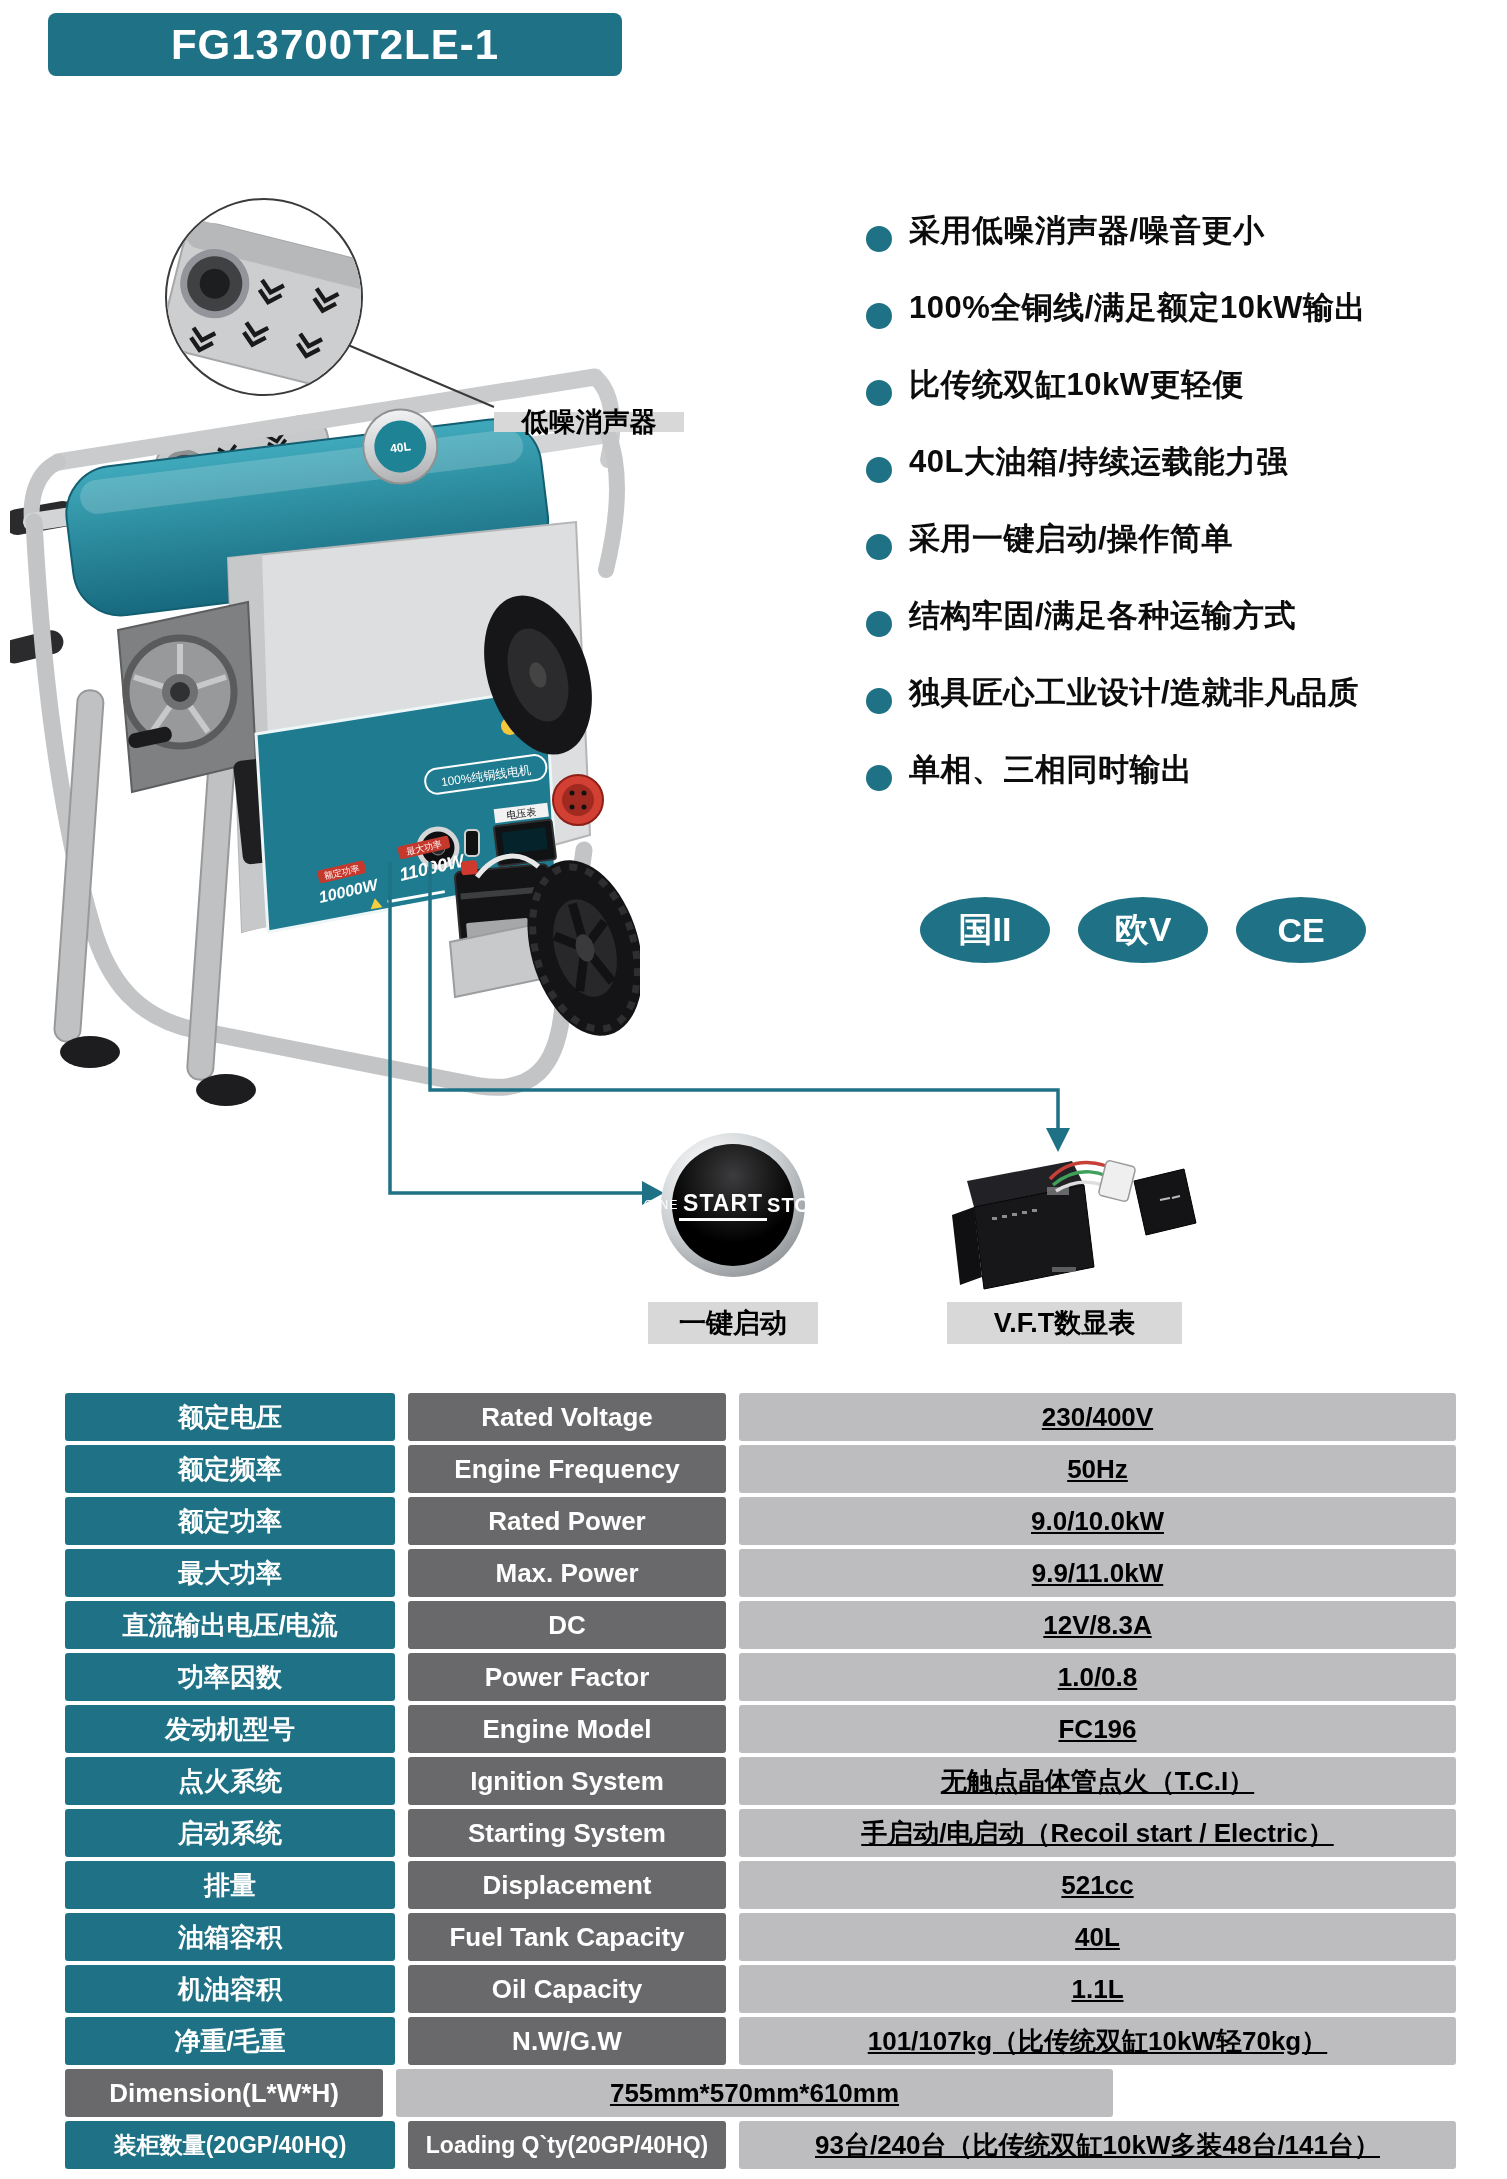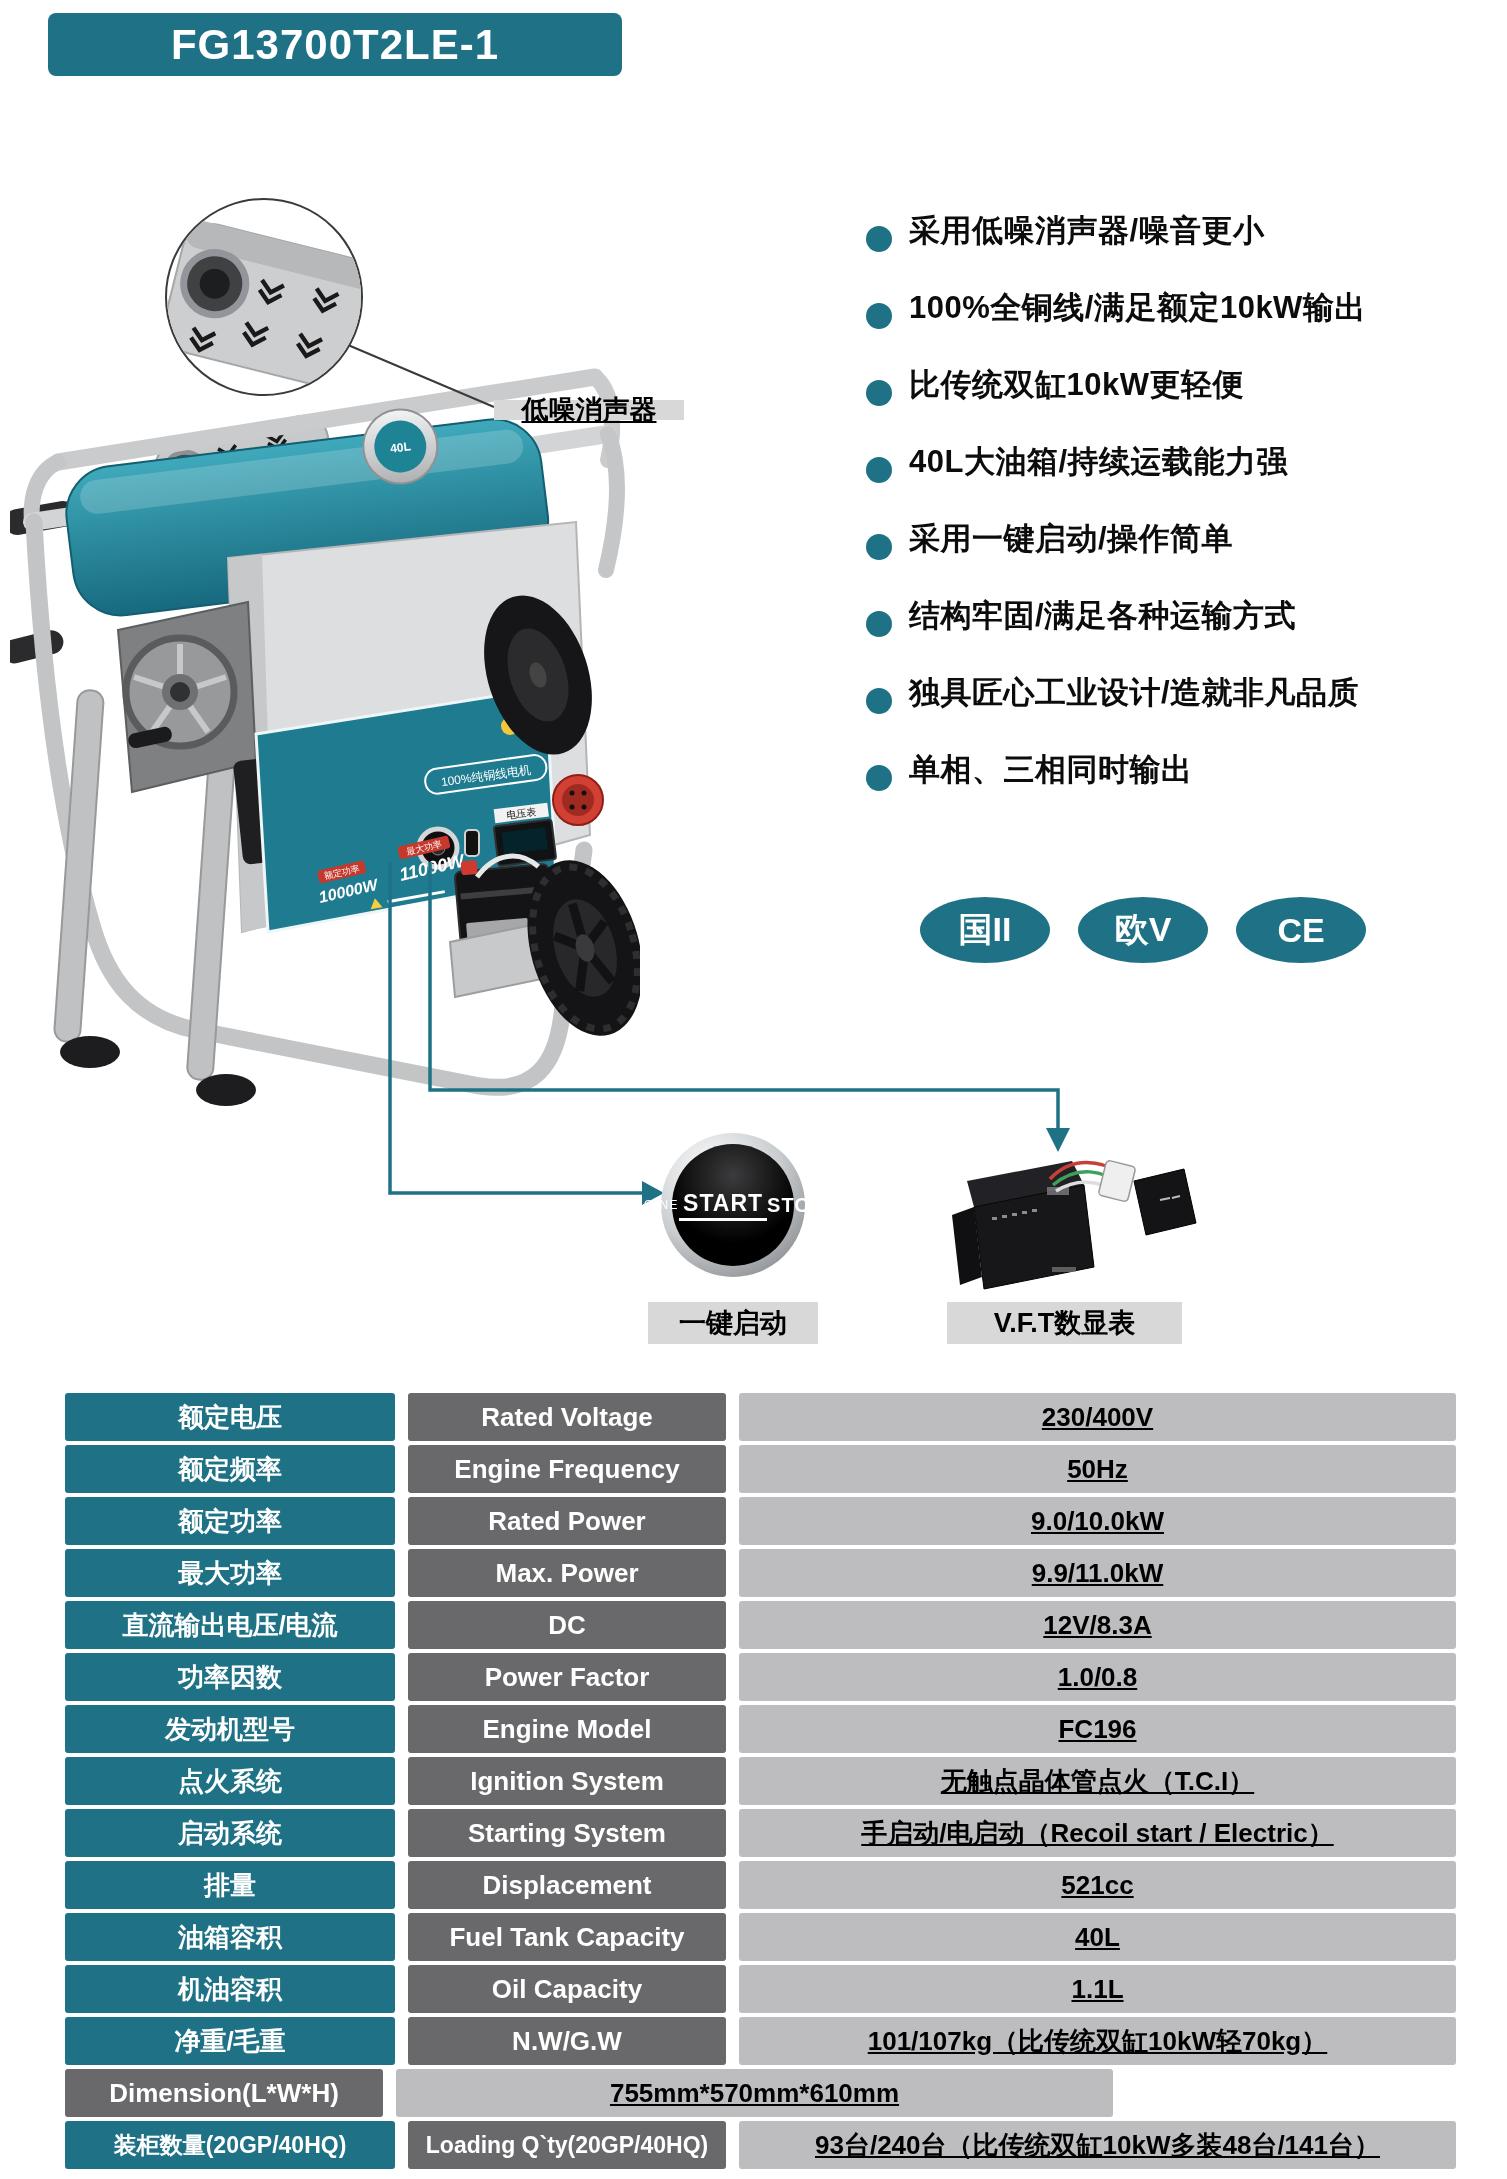--- a/index.html
+++ b/index.html
@@ -14,21 +14,21 @@
   .feat{display:flex;align-items:flex-end;height:46px;margin-bottom:31px;}
   .feat .bullet{width:26px;height:26px;border-radius:50%;background:#1F7285;flex:0 0 26px;margin-right:17px;}
   .feat .ftext{font-size:31px;font-weight:900;color:#0c0c0c;letter-spacing:.5px;white-space:nowrap;}
   
   .badges{position:absolute;left:920px;top:897px;display:flex;gap:28px;z-index:2;text-align:center;}
   .badge{width:130px;height:66px;background:#1F7285;border-radius:50%;color:#fff;
     font-size:34px;font-weight:800;display:flex;align-items:center;justify-content:center;}
   
   .callout-label{position:absolute;background:#D8D8D8;color:#000;font-weight:800;font-size:27px;
     display:flex;align-items:center;justify-content:center;z-index:4;white-space:nowrap;}
-  .muffler-label{left:494px;top:400px;width:190px;height:20px;text-decoration:underline;}
+  .muffler-label{left:494px;top:412px;width:190px;height:20px;}
   .start-label{left:648px;top:1302px;width:170px;height:42px;}
   .vft-label{left:947px;top:1302px;width:235px;height:42px;}
   
   .engine-btn{position:absolute;left:661px;top:1133px;width:144px;height:144px;border-radius:50%;z-index:4;
     background:radial-gradient(circle at 35% 28%,#ffffff,#c9cdd0 50%,#6f7377 100%);
     display:flex;align-items:center;justify-content:center;}
   .engine-btn .face{width:122px;height:122px;border-radius:50%;
     background:radial-gradient(circle at 50% 26%,#3c3c3e,#000 62%);
     color:#fff;display:flex;flex-direction:row;align-items:center;justify-content:center;}
   .engine-btn .e1{font-size:12px;letter-spacing:1.5px;}

